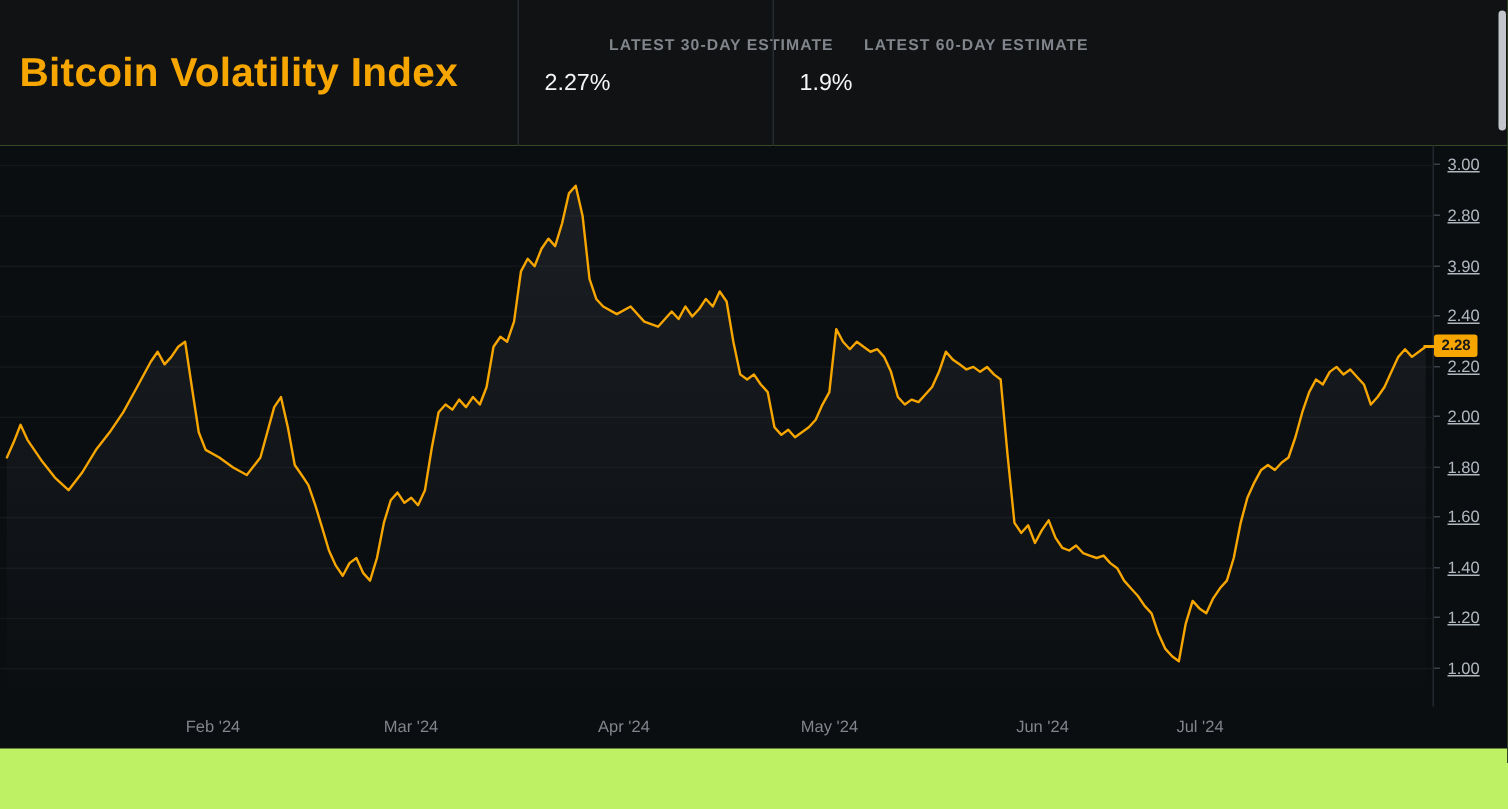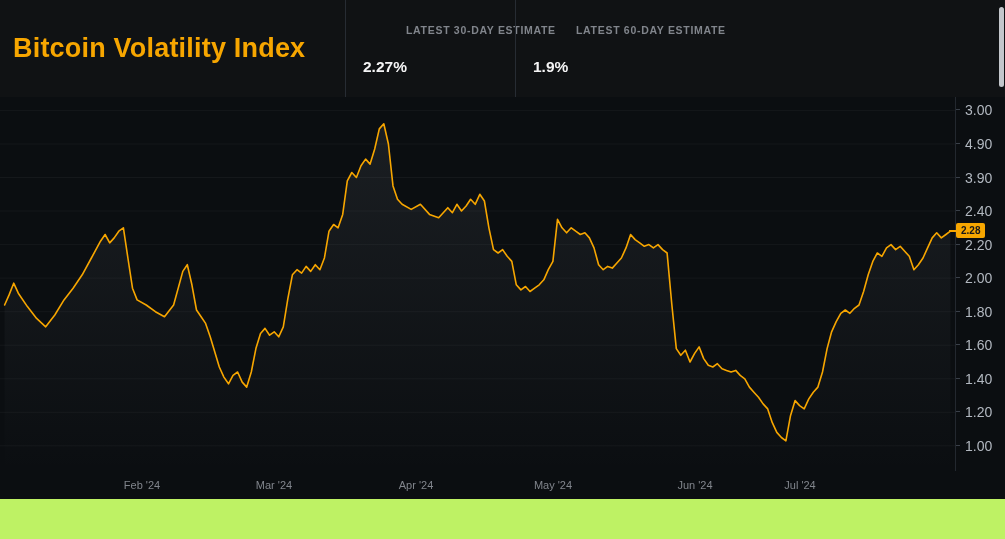--- a/index.html
+++ b/index.html
@@ -40,23 +40,23 @@
   .stat-label {
     font-size: 10.5px;
     font-weight: 700;
     letter-spacing: 0.7px;
     color: #81858c;
     text-transform: uppercase;
     white-space: nowrap;
     padding-left: 43px;
   }
   .stat-value {
-    margin-top: 22px;
+    margin-top: 11px;
     font-size: 15.5px;
-    font-weight: 700;
+    font-weight: 400;
     color: #f4f4f5;
   }
   
   .tabs {
     height: 40px;
     background: #101214;
     display: flex;
     align-items: center;
     padding-left: 4px;
     gap: 2px;
@@ -100,23 +100,24 @@
   .y-axis {
     position: absolute;
     left: 955px; top: 0;
     width: 50px; height: 374px;
     border-left: 1px solid #23282f;
   }
   .y-label {
     position: absolute;
     left: 0;
     padding-left: 9px;
-    font-size: 14px;
+    font-size: 11px;
     color: #b2b8c0;
     line-height: 12px;
+    text-decoration: underline;
   }
   .y-label::before {
     content: "";
     position: absolute;
     left: 0; top: 5px;
     width: 4px; height: 1px;
     background: #3a4049;
   }
   .x-axis {
     position: absolute;
@@ -200,21 +201,21 @@
           <line x1="0" x2="955" y1="281.8" y2="281.8" class="gridline"></line>
           <line x1="0" x2="955" y1="315.3" y2="315.3" class="gridline"></line>
           <line x1="0" x2="955" y1="348.8" y2="348.8" class="gridline"></line>
           <path d="M4.6,374L4.6,208.0L9.1,197.9L13.7,186.2L18.3,196.2L27.4,209.6L36.6,221.4L45.7,229.8L54.8,218.0L64.0,202.9L73.1,191.2L82.2,177.8L91.4,161.0L100.5,144.2L105.1,137.5L109.7,145.9L114.2,140.9L118.8,134.2L123.4,130.8L127.9,161.0L132.5,191.2L137.1,202.9L146.2,208.0L155.4,214.7L164.5,219.7L173.6,208.0L182.8,174.4L187.3,167.7L191.9,187.8L196.5,213.0L201.1,219.7L205.6,226.4L210.2,239.8L214.8,254.9L219.3,270.0L223.9,280.1L228.5,286.8L233.0,278.4L237.6,275.0L242.2,285.1L246.7,290.1L251.3,275.0L255.9,251.6L260.5,236.5L265.0,231.4L269.6,238.2L274.2,234.8L278.7,239.8L283.3,229.8L287.9,201.3L292.4,177.8L297.0,172.7L301.6,176.1L306.1,169.4L310.7,174.4L315.3,167.7L319.9,172.7L324.4,161.0L329.0,134.2L333.6,127.5L338.1,130.8L342.7,117.4L347.3,83.9L351.8,75.5L356.4,80.5L361.0,68.8L365.6,62.1L370.1,67.1L374.7,52.0L379.3,31.9L383.8,26.8L388.4,47.0L393.0,88.9L397.5,102.3L402.1,107.3L411.2,112.4L420.4,107.3L429.5,117.4L438.7,120.8L447.8,110.7L452.4,115.7L456.9,107.3L461.5,114.0L466.1,109.0L470.6,102.3L475.2,107.3L479.8,97.3L484.4,104.0L488.9,130.8L493.5,152.6L498.1,156.0L502.6,152.6L507.2,159.3L511.8,164.4L516.3,187.8L520.9,192.9L525.5,189.5L530.0,194.5L534.6,191.2L539.2,187.8L543.8,182.8L548.3,172.7L552.9,164.4L557.5,122.4L562.0,130.8L566.6,135.8L571.2,130.8L575.7,134.2L580.3,137.5L584.9,135.8L589.4,140.9L594.0,150.9L598.6,167.7L603.2,172.7L607.7,169.4L612.3,171.1L616.9,166.0L621.4,161.0L626.0,150.9L630.6,137.5L635.1,142.6L639.7,145.9L644.3,149.3L648.9,147.6L653.4,150.9L658.0,147.6L662.6,152.6L667.1,156.0L671.7,206.3L676.3,251.6L680.8,258.3L685.4,253.2L690.0,265.0L694.5,256.6L699.1,249.9L703.7,261.6L708.3,268.3L712.8,270.0L717.4,266.7L722.0,271.7L726.5,273.4L731.1,275.0L735.7,273.4L740.2,278.4L744.8,281.8L749.4,290.1L753.9,295.2L758.5,300.2L763.1,306.9L767.7,311.9L772.2,325.4L776.8,335.4L781.4,340.5L785.9,343.8L790.5,318.7L795.1,303.6L799.6,308.6L804.2,311.9L808.8,301.9L813.3,295.2L817.9,290.1L822.5,275.0L827.1,251.6L831.6,234.8L836.2,224.7L840.8,216.3L845.3,213.0L849.9,216.3L854.5,211.3L859.0,208.0L863.6,194.5L868.2,177.8L872.8,164.4L877.3,156.0L881.9,159.3L886.5,150.9L891.0,147.6L895.6,152.6L900.2,149.3L904.7,154.3L909.3,159.3L913.9,172.7L918.4,167.7L923.0,161.0L927.6,150.9L932.2,140.9L936.7,135.8L941.3,140.9L945.9,137.5L950.4,134.2L950.4,374Z" fill="url(#areaGrad)"></path>
           <polyline points="4.6,208.0 9.1,197.9 13.7,186.2 18.3,196.2 27.4,209.6 36.6,221.4 45.7,229.8 54.8,218.0 64.0,202.9 73.1,191.2 82.2,177.8 91.4,161.0 100.5,144.2 105.1,137.5 109.7,145.9 114.2,140.9 118.8,134.2 123.4,130.8 127.9,161.0 132.5,191.2 137.1,202.9 146.2,208.0 155.4,214.7 164.5,219.7 173.6,208.0 182.8,174.4 187.3,167.7 191.9,187.8 196.5,213.0 201.1,219.7 205.6,226.4 210.2,239.8 214.8,254.9 219.3,270.0 223.9,280.1 228.5,286.8 233.0,278.4 237.6,275.0 242.2,285.1 246.7,290.1 251.3,275.0 255.9,251.6 260.5,236.5 265.0,231.4 269.6,238.2 274.2,234.8 278.7,239.8 283.3,229.8 287.9,201.3 292.4,177.8 297.0,172.7 301.6,176.1 306.1,169.4 310.7,174.4 315.3,167.7 319.9,172.7 324.4,161.0 329.0,134.2 333.6,127.5 338.1,130.8 342.7,117.4 347.3,83.9 351.8,75.5 356.4,80.5 361.0,68.8 365.6,62.1 370.1,67.1 374.7,52.0 379.3,31.9 383.8,26.8 388.4,47.0 393.0,88.9 397.5,102.3 402.1,107.3 411.2,112.4 420.4,107.3 429.5,117.4 438.7,120.8 447.8,110.7 452.4,115.7 456.9,107.3 461.5,114.0 466.1,109.0 470.6,102.3 475.2,107.3 479.8,97.3 484.4,104.0 488.9,130.8 493.5,152.6 498.1,156.0 502.6,152.6 507.2,159.3 511.8,164.4 516.3,187.8 520.9,192.9 525.5,189.5 530.0,194.5 534.6,191.2 539.2,187.8 543.8,182.8 548.3,172.7 552.9,164.4 557.5,122.4 562.0,130.8 566.6,135.8 571.2,130.8 575.7,134.2 580.3,137.5 584.9,135.8 589.4,140.9 594.0,150.9 598.6,167.7 603.2,172.7 607.7,169.4 612.3,171.1 616.9,166.0 621.4,161.0 626.0,150.9 630.6,137.5 635.1,142.6 639.7,145.9 644.3,149.3 648.9,147.6 653.4,150.9 658.0,147.6 662.6,152.6 667.1,156.0 671.7,206.3 676.3,251.6 680.8,258.3 685.4,253.2 690.0,265.0 694.5,256.6 699.1,249.9 703.7,261.6 708.3,268.3 712.8,270.0 717.4,266.7 722.0,271.7 726.5,273.4 731.1,275.0 735.7,273.4 740.2,278.4 744.8,281.8 749.4,290.1 753.9,295.2 758.5,300.2 763.1,306.9 767.7,311.9 772.2,325.4 776.8,335.4 781.4,340.5 785.9,343.8 790.5,318.7 795.1,303.6 799.6,308.6 804.2,311.9 808.8,301.9 813.3,295.2 817.9,290.1 822.5,275.0 827.1,251.6 831.6,234.8 836.2,224.7 840.8,216.3 845.3,213.0 849.9,216.3 854.5,211.3 859.0,208.0 863.6,194.5 868.2,177.8 872.8,164.4 877.3,156.0 881.9,159.3 886.5,150.9 891.0,147.6 895.6,152.6 900.2,149.3 904.7,154.3 909.3,159.3 913.9,172.7 918.4,167.7 923.0,161.0 927.6,150.9 932.2,140.9 936.7,135.8 941.3,140.9 945.9,137.5 950.4,134.2" class="series-line"></polyline>
         </svg>
     </div>
 
     <div class="y-axis" id="y-axis">
         <div class="y-label" style="top: 7px;">3.00</div>
-        <div class="y-label" style="top: 41px;">4.90</div>
+        <div class="y-label" style="top: 41px;">2.80</div>
         <div class="y-label" style="top: 75px;">3.90</div>
         <div class="y-label" style="top: 108px;">2.40</div>
         <div class="y-label" style="top: 142px;">2.20</div>
         <div class="y-label" style="top: 175px;">2.00</div>
         <div class="y-label" style="top: 209px;">1.80</div>
         <div class="y-label" style="top: 242px;">1.60</div>
         <div class="y-label" style="top: 276px;">1.40</div>
         <div class="y-label" style="top: 309px;">1.20</div>
         <div class="y-label" style="top: 343px;">1.00</div>
       </div>

